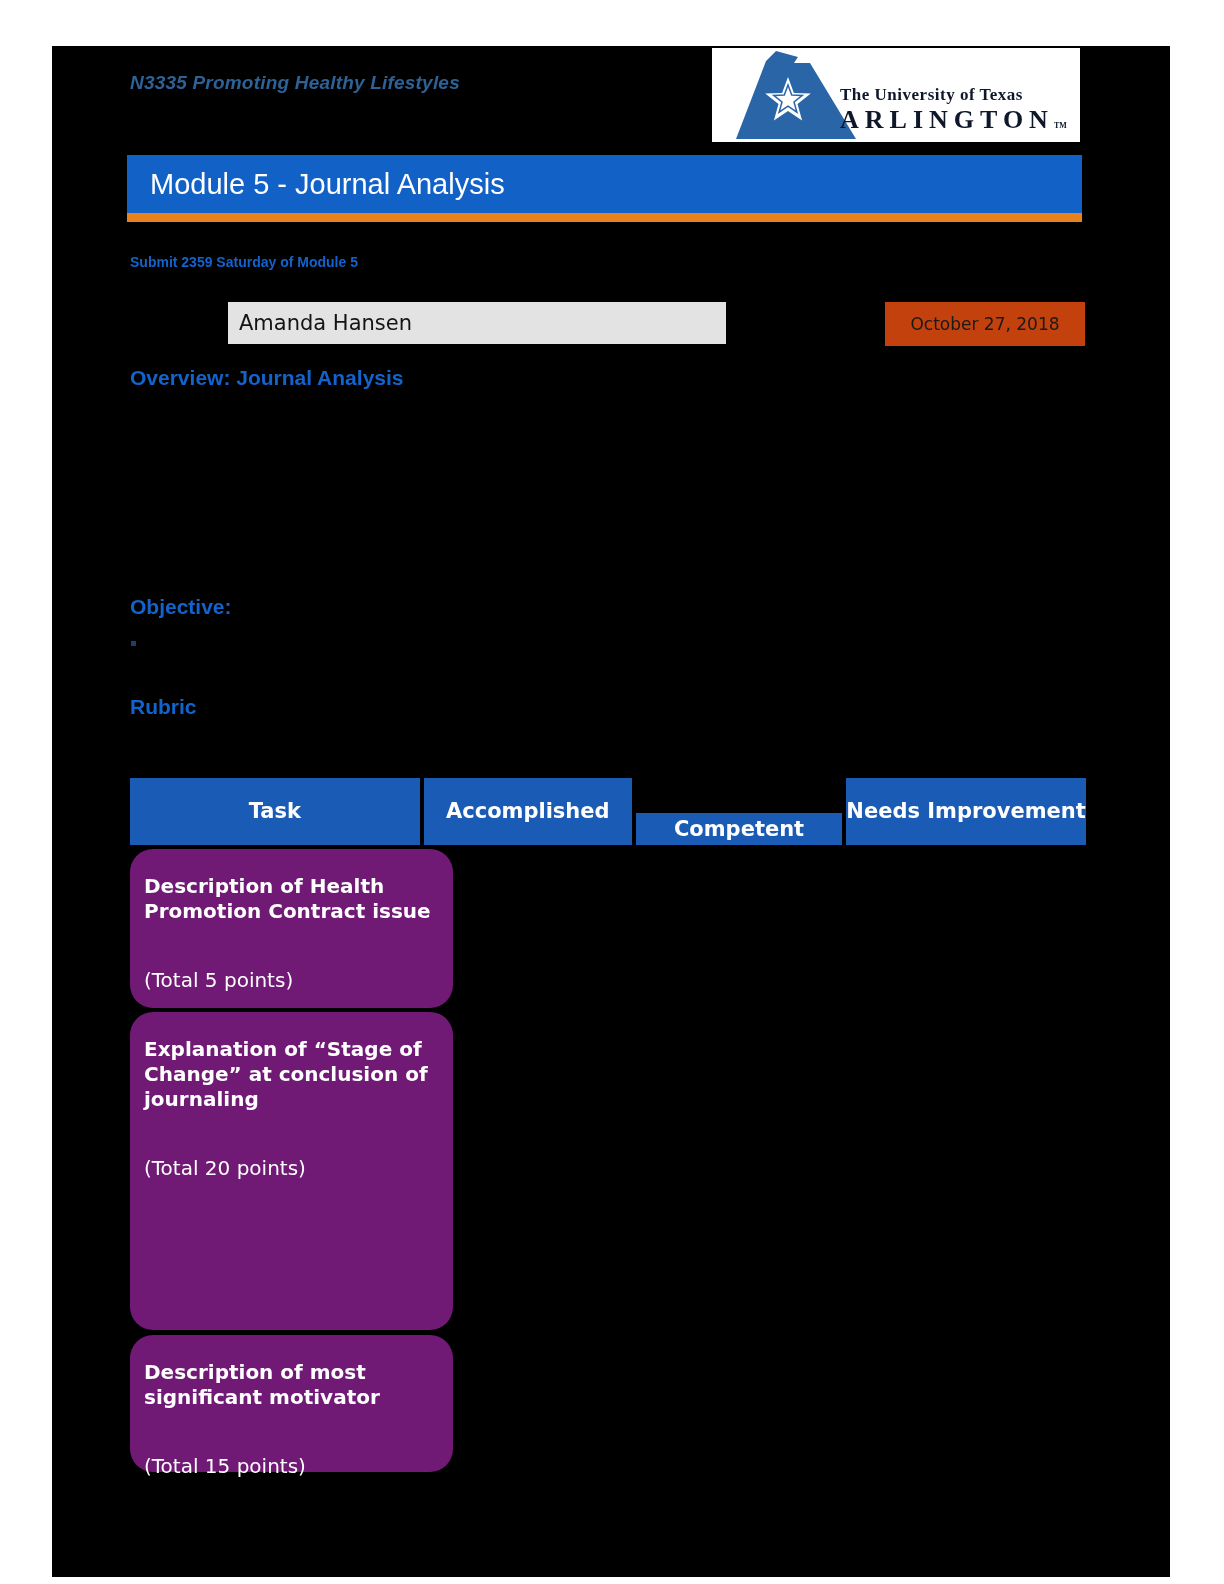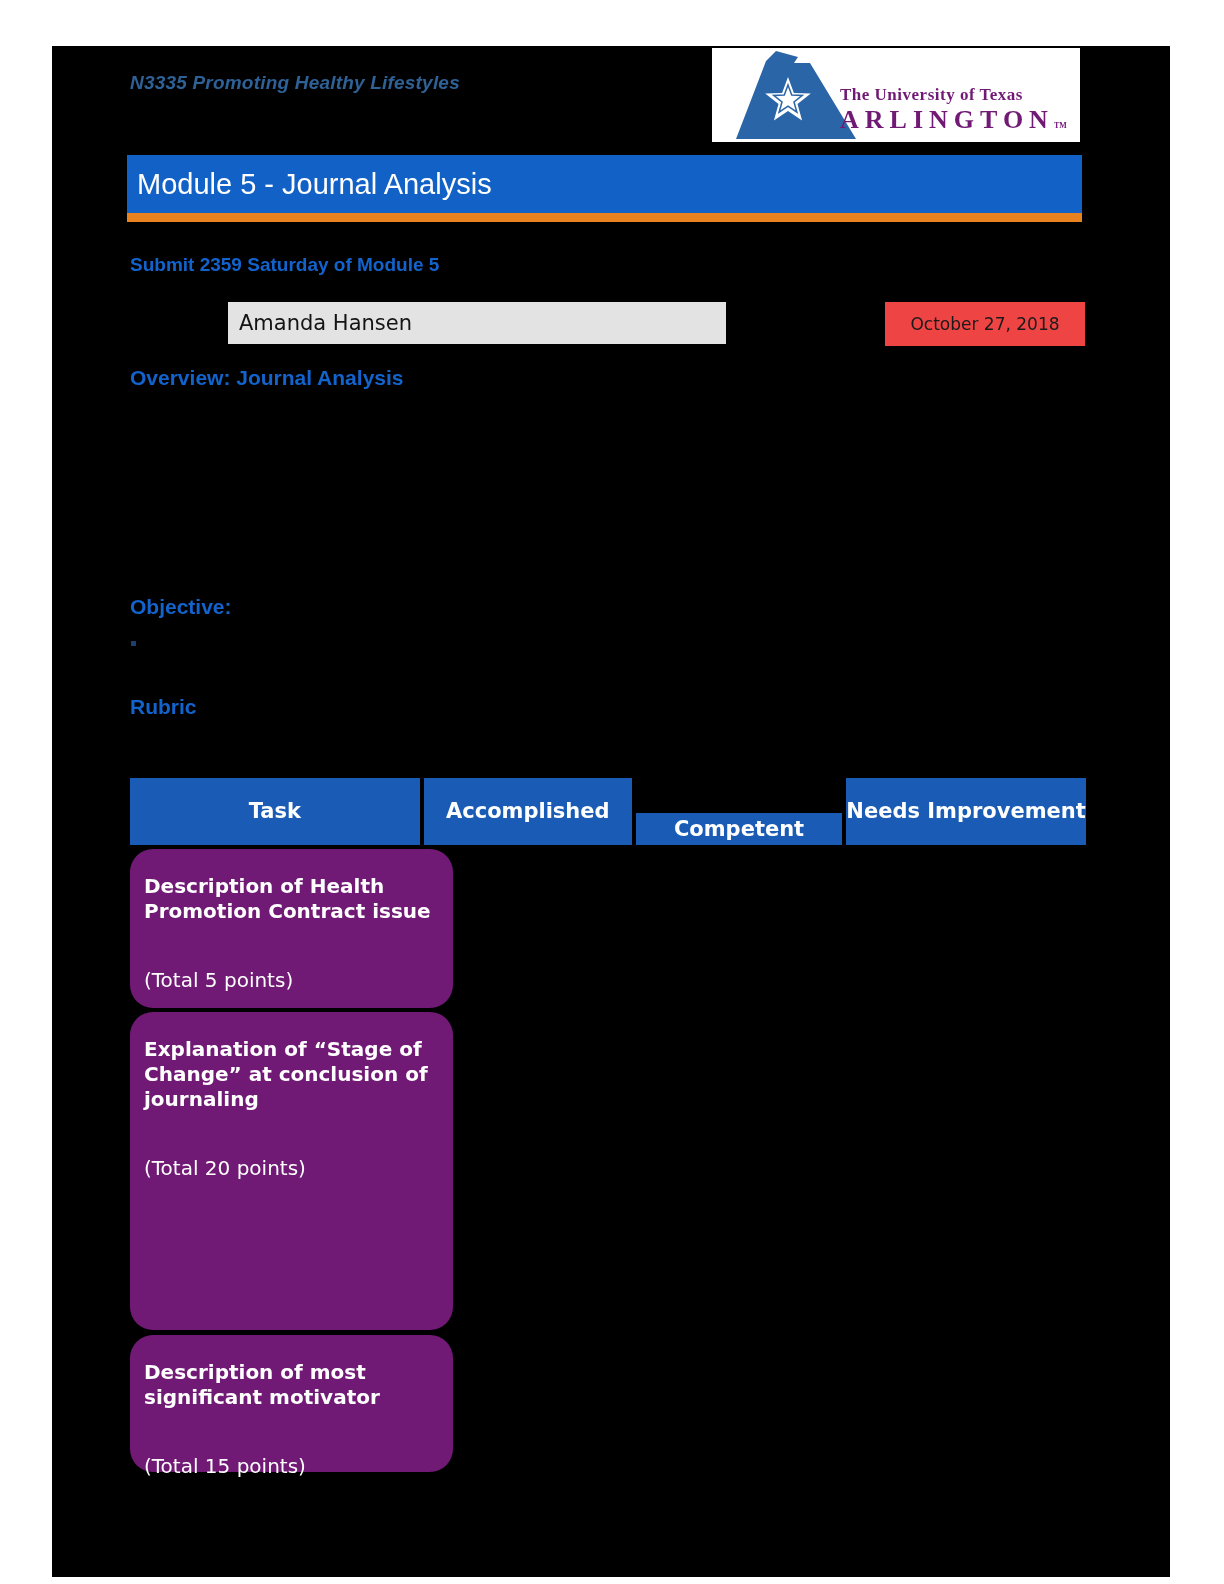--- a/index.html
+++ b/index.html
@@ -19,52 +19,52 @@
     left:78px;top:26px;
     font-family:"Liberation Sans", sans-serif;
     font-size:19px;font-weight:bold;font-style:italic;
     color:#2e6195;letter-spacing:.2px;
   }
   .logo-box{
     left:660px;top:2px;width:368px;height:94px;
     background:#ffffff;
   }
   .logo-a{left:20px;top:3px;width:128px;height:88px;}
-  .logo-text{left:128px;top:38px;width:236px;color:#701a75;
+  .logo-text{left:128px;top:38px;width:236px;color:#0f172a;
     font-family:"Liberation Serif", serif;line-height:1;}
   .logo-line1{font-size:17px;font-weight:bold;letter-spacing:.5px;}
   .logo-line2{font-size:26px;font-weight:bold;letter-spacing:6px;margin-top:4px;white-space:nowrap;}
   .logo-tm{font-size:8px;letter-spacing:0;vertical-align:baseline;}
   .banner{
     left:75px;top:109px;width:955px;height:58px;
     background:#1261c7;
   }
   .banner-title{
     color:#ffffff;font-family:"Liberation Sans", sans-serif;
-    font-size:29px;line-height:58px;padding-left:10px;
+    font-size:29px;line-height:58px;padding-left:23px;
     white-space:nowrap;
   }
   .banner-underline{
     left:75px;top:167px;width:955px;height:9px;
     background:#e8821e;
   }
   .h-blue{
     color:#1263cc;font-family:"Liberation Sans", sans-serif;
     font-weight:bold;white-space:nowrap;
   }
-  .submit-line{left:78px;top:208px;font-size:19px;}
+  .submit-line{left:78px;top:208px;font-size:14px;}
   .name-box{
     left:176px;top:256px;width:498px;height:42px;background:#e3e3e3;
   }
   .name-text{
     font-size:21px;color:#141414;line-height:42px;padding-left:11px;
     font-family:"DejaVu Sans", sans-serif;white-space:nowrap;
   }
   .date-box{
-    left:833px;top:256px;width:200px;height:44px;background:#ef4444;
+    left:833px;top:256px;width:200px;height:44px;background:#c2410c;
     text-align:center;
   }
   .date-text{
     font-size:17px;color:#1a1a1a;line-height:44px;
     font-family:"DejaVu Sans", sans-serif;white-space:nowrap;
   }
   .overview-line{left:78px;top:320px;font-size:21px;}
   .objective-line{left:78px;top:549px;font-size:21px;}
   .bullet-dot{left:79px;top:595px;width:5px;height:5px;background:#1e3e6e;}
   .rubric-line{left:78px;top:649px;font-size:21px;}

